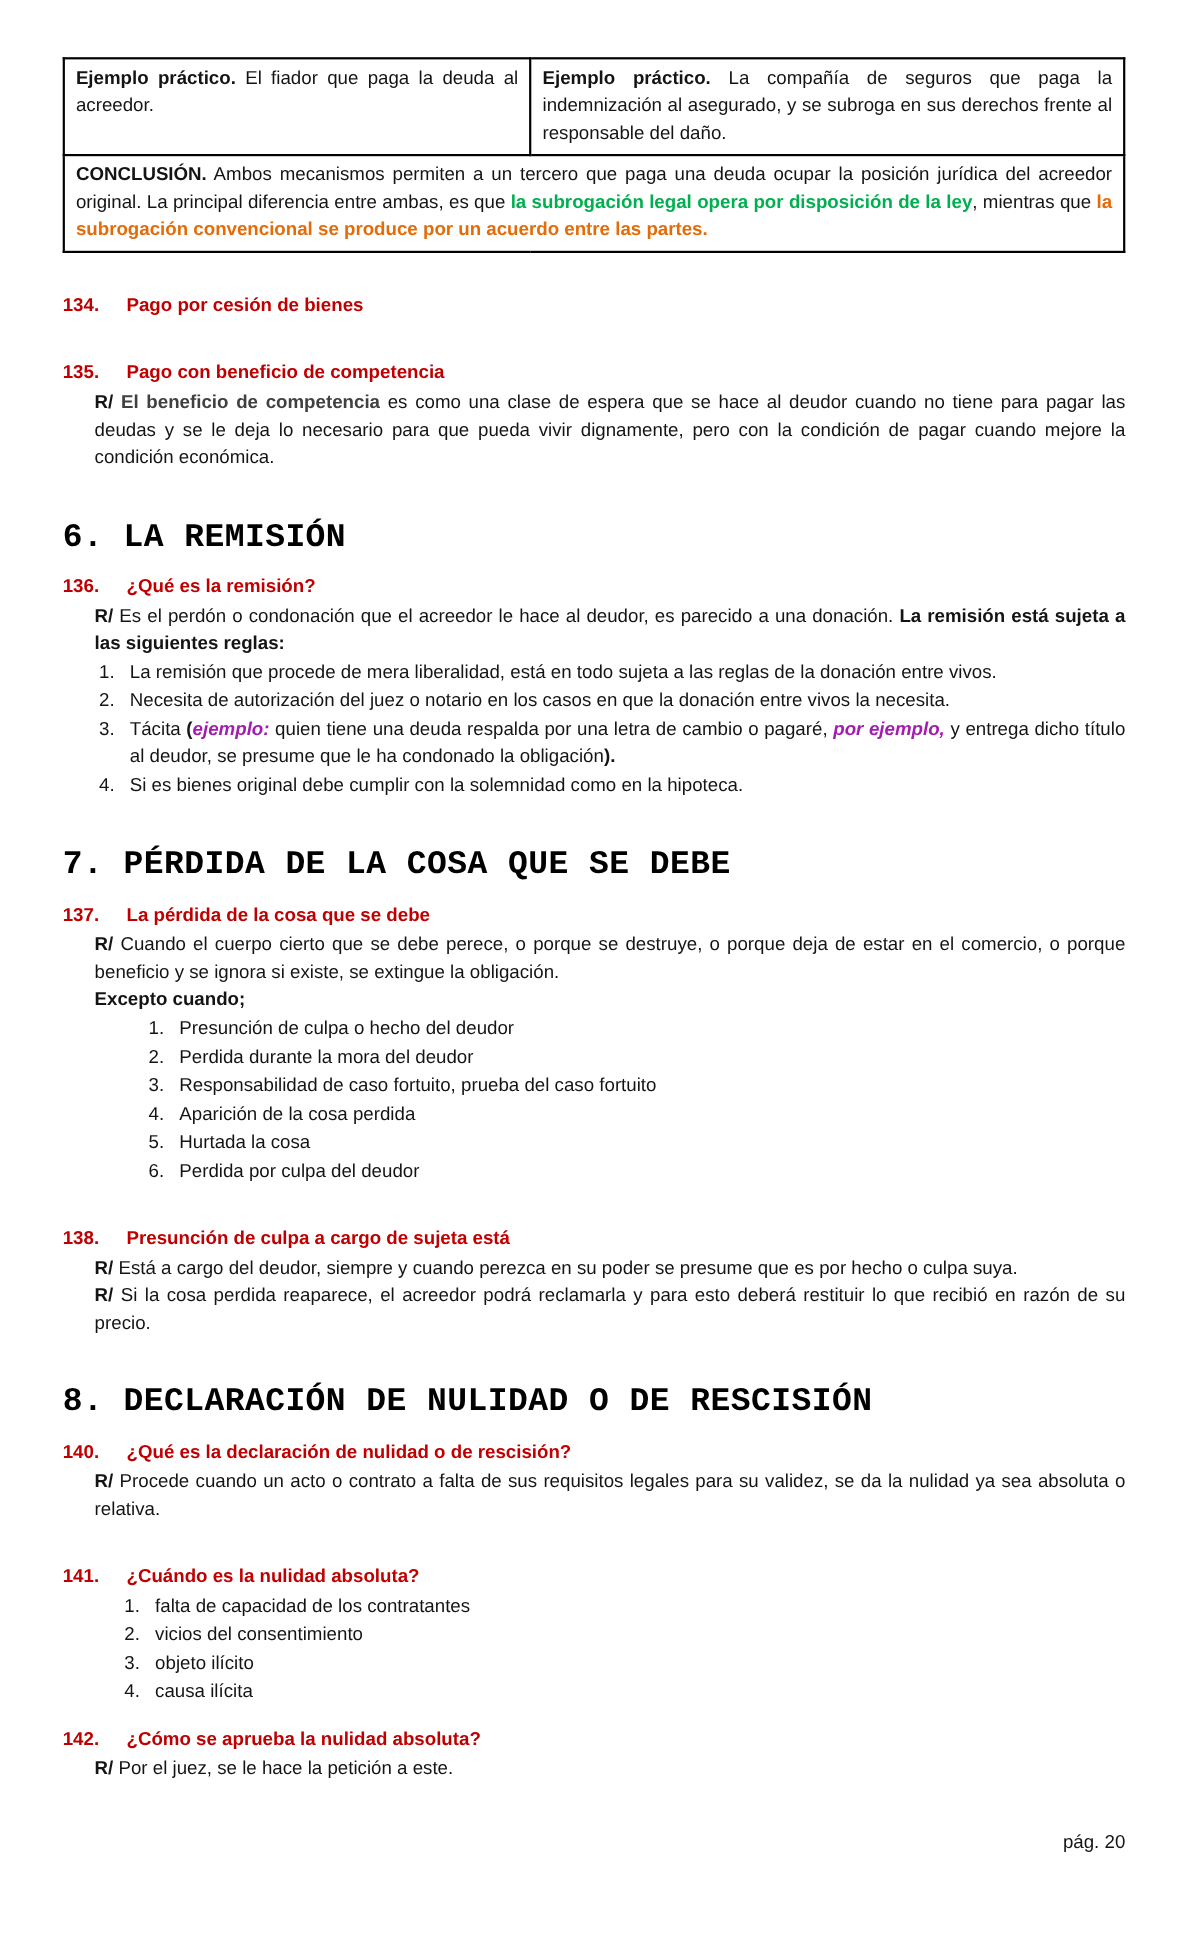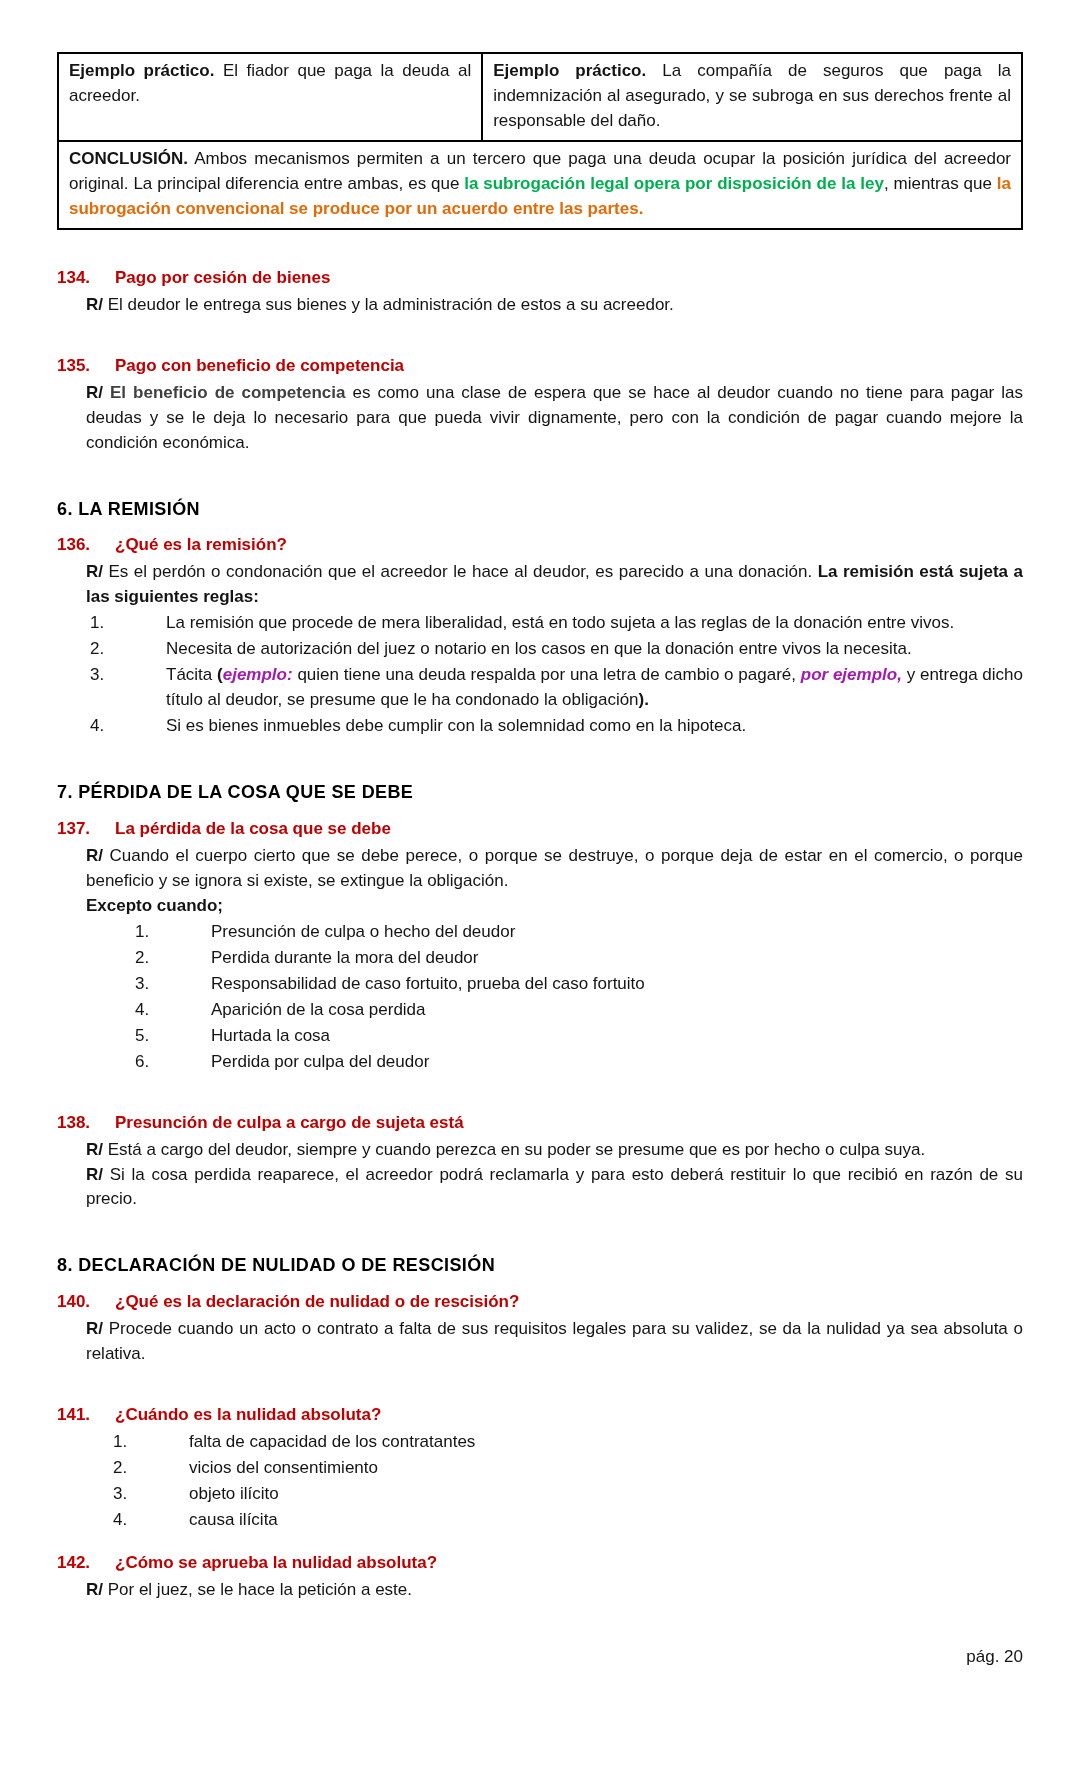--- a/index.html
+++ b/index.html
@@ -25,41 +25,41 @@
   table.extable td {
     border: 2px solid #000;
     padding: 5px 10px 6px 10px;
     vertical-align: top;
     text-align: justify;
     margin-left: 27px;
   }
   td.cell-left { width: 44%; }
 
   .sec-h {
-    font-family: Liberation Sans, sans-serif;
+    font-family: Liberation Mono, monospace;
     font-weight: 700;
-    font-size: 18px;
+    font-size: 30px;
     letter-spacing: 0.4px;
     color: #000;
     margin: 42px 0 8px 0;
     line-height: 1.25;
   }
 
   .q { display: flex; margin: 36px 0 2px 0; }
   .q.tight { margin-top: 13px; }
   .q.close { margin-top: 18px; }
   .q-num { flex: 0 0 58px; font-weight: 700; color: #c00000; }
   .q-title { font-weight: 700; color: #c00000; }
 
   .ans { margin: 0 0 0 29px; text-align: justify; }
   .bold-line { margin: 0 0 0 29px; font-weight: 700; }
 
   .li { display: flex; margin: 1px 0; text-align: justify; }
   .li-n { flex: 0 0 28px; }
-  .li-t { flex: 1 1 auto; margin-left: 48px; }
+  .li-t { flex: 1 1 auto; }
   .indent-1 { margin-left: 33px; }
   .indent-2 { margin-left: 56px; }
   .indent-3 { margin-left: 78px; }
 
   .footer { margin-top: 42px; text-align: right; }
 </style>
 </head>
 <body>
 
 <div class="page">
@@ -73,21 +73,20 @@
       <tr>
         <td colspan="2"><span class="b">CONCLUSIÓN.</span><span> Ambos mecanismos permiten a un tercero que paga una deuda ocupar la posición jurídica del acreedor original. La principal diferencia entre ambas, es que </span><span class="hl-green">la subrogación legal opera por disposición de la ley</span><span>, mientras que </span><span class="hl-orange">la subrogación convencional se produce por un acuerdo entre las partes.</span></td>
       </tr>
     </tbody>
   </table>
 
   <div class="q">
     <span class="q-num">134.</span>
     <span class="q-title">Pago por cesión de bienes</span>
   </div>
-  <p class="ans"><span class="b">R/</span><span> El deudor le entrega sus bienes y la administración de estos a su acreedor.</span></p>
 
   <div class="q">
     <span class="q-num">135.</span>
     <span class="q-title">Pago con beneficio de competencia</span>
   </div>
   <p class="ans"><span class="b">R/</span><span class="hl-orange-light"> El beneficio de competencia</span><span> es como una clase de espera que se hace al deudor cuando no tiene para pagar las deudas y se le deja lo necesario para que pueda vivir dignamente, pero con la condición de pagar cuando mejore la condición económica.</span></p>
 
   <h2 class="sec-h">6. LA REMISIÓN</h2>
 
   <div class="q tight">
@@ -102,21 +101,21 @@
   <div class="li indent-1">
     <span class="li-n">2.</span>
     <span class="li-t">Necesita de autorización del juez o notario en los casos en que la donación entre vivos la necesita.</span>
   </div>
   <div class="li indent-1">
     <span class="li-n">3.</span>
     <span class="li-t"><span>Tácita </span><span class="b">(</span><span class="red-it">ejemplo:</span><span> quien tiene una deuda respalda por una letra de cambio o pagaré, </span><span class="red-it">por ejemplo,</span><span> y entrega dicho título al deudor, se presume que le ha condonado la obligación</span><span class="b">).</span></span>
   </div>
   <div class="li indent-1">
     <span class="li-n">4.</span>
-    <span class="li-t">Si es bienes inmuebles debe cumplir con la solemnidad como en la hipoteca.</span>
+    <span class="li-t">Si es bienes original debe cumplir con la solemnidad como en la hipoteca.</span>
   </div>
 
   <h2 class="sec-h">7. PÉRDIDA DE LA COSA QUE SE DEBE</h2>
 
   <div class="q tight">
     <span class="q-num">137.</span>
     <span class="q-title">La pérdida de la cosa que se debe</span>
   </div>
   <p class="ans"><span class="b">R/</span><span> Cuando el cuerpo cierto que se debe perece, o porque se destruye, o porque deja de estar en el comercio, o porque beneficio y se ignora si existe, se extingue la obligación.</span></p>
   <p class="bold-line">Excepto cuando;</p>

